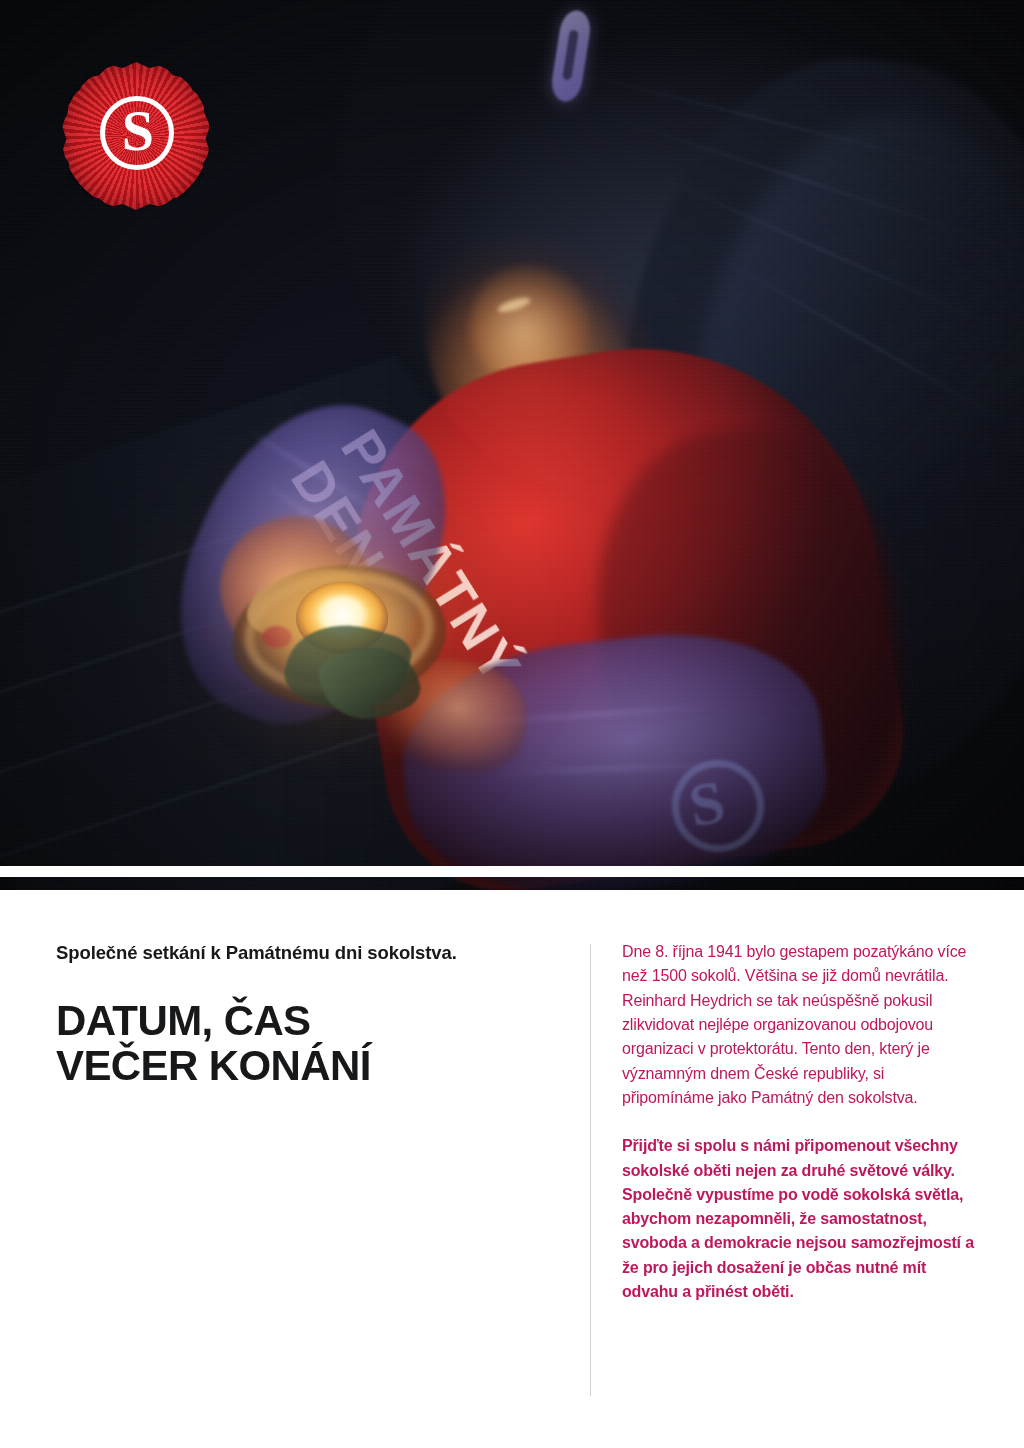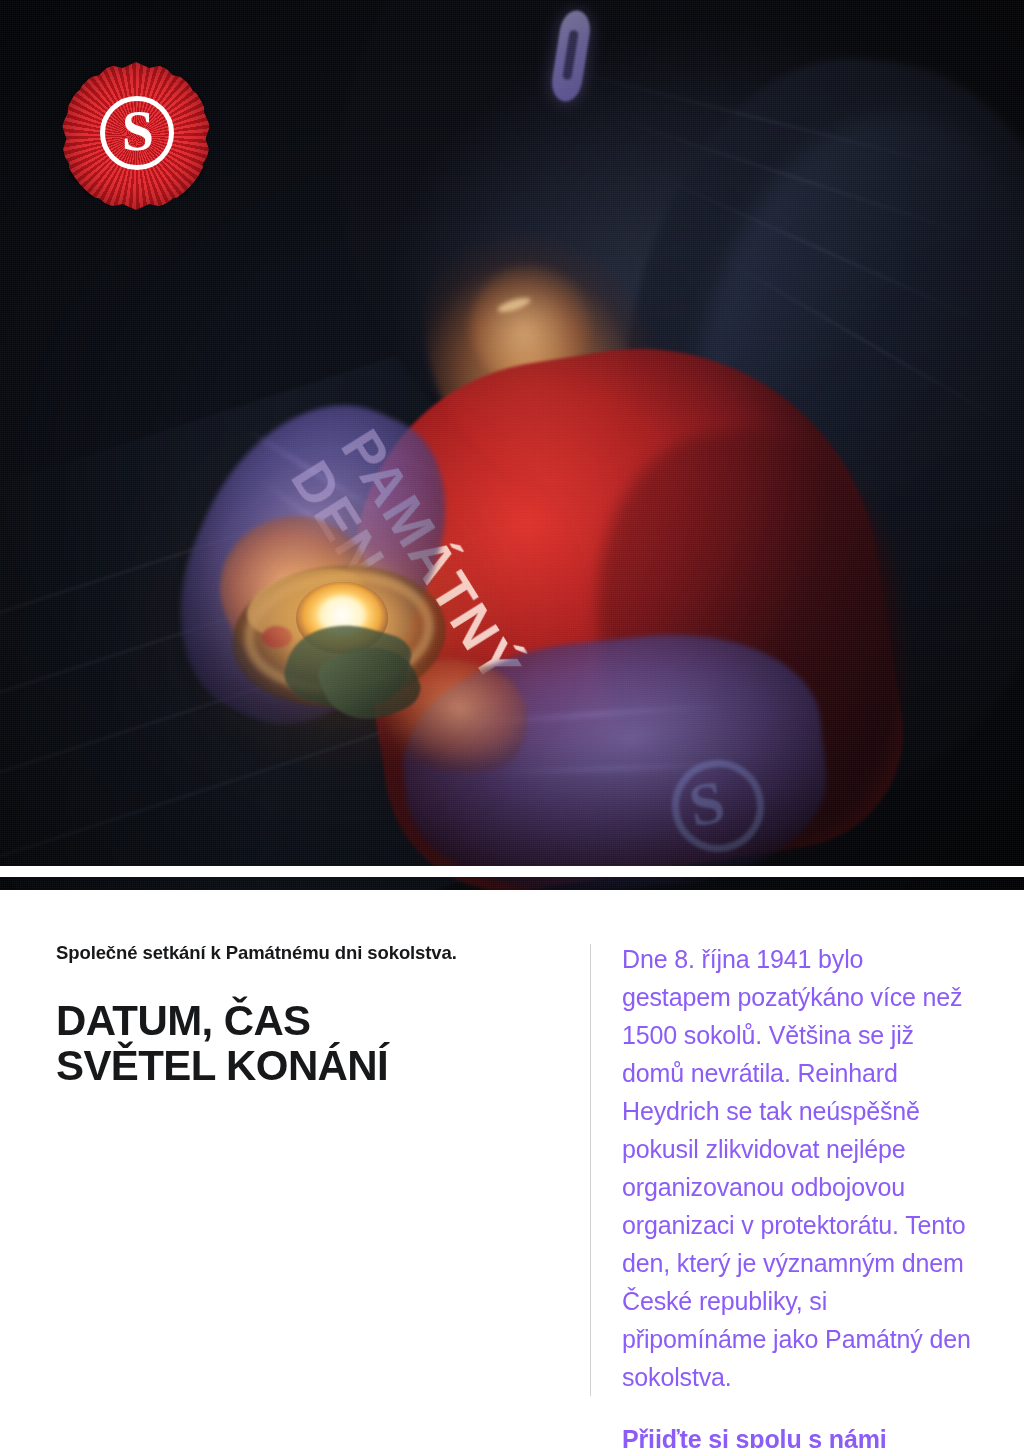--- a/index.html
+++ b/index.html
@@ -402,23 +402,23 @@
     position:absolute; left:590px; top:54px;
     width:1px; height:452px;
     background:#cfd1d4;
   }
 
   .col-right {
     position:absolute; left:622px; top:50px;
     width:352px;
   }
   .para {
-    font-size:25px;
+    font-size:16px;
     line-height:1.52;
-    color:#8b5cf6;
+    color:#be185d;
     letter-spacing:-.15px;
   }
   .para.bold {
     font-weight:700;
     margin-top:24px;
   }
 </style>
 </head>
 <body>
 
@@ -493,21 +493,21 @@
   </div>
 
   <div class="content">
 
     <div class="col-left">
       <div class="kicker">Společné setkání k Památnému dni sokolstva.</div>
 
 
       <div class="placeholder">
         <div>DATUM, ČAS</div>
-        <div>SVĚTEL KONÁNÍ</div>
+        <div>VEČER KONÁNÍ</div>
       </div>
     </div>
 
     <div class="divider"></div>
 
     <div class="col-right">
       <p class="para">Dne 8. října 1941 bylo gestapem pozatýkáno více než 1500 sokolů. Většina se již domů nevrátila. Reinhard Heydrich se tak neúspěšně pokusil zlikvidovat nejlépe organizovanou odbojovou organizaci v protektorátu. Tento den, který je významným dnem České republiky, si připomínáme jako Památný den sokolstva.</p>
       <p class="para bold">Přijďte si spolu s námi připomenout všechny sokolské oběti nejen za druhé světové války. Společně vypustíme po vodě sokolská světla, abychom nezapomněli, že samostatnost, svoboda a demokracie nejsou samozřejmostí a že pro jejich dosažení je občas nutné mít odvahu a přinést oběti.</p>
     </div>
 

